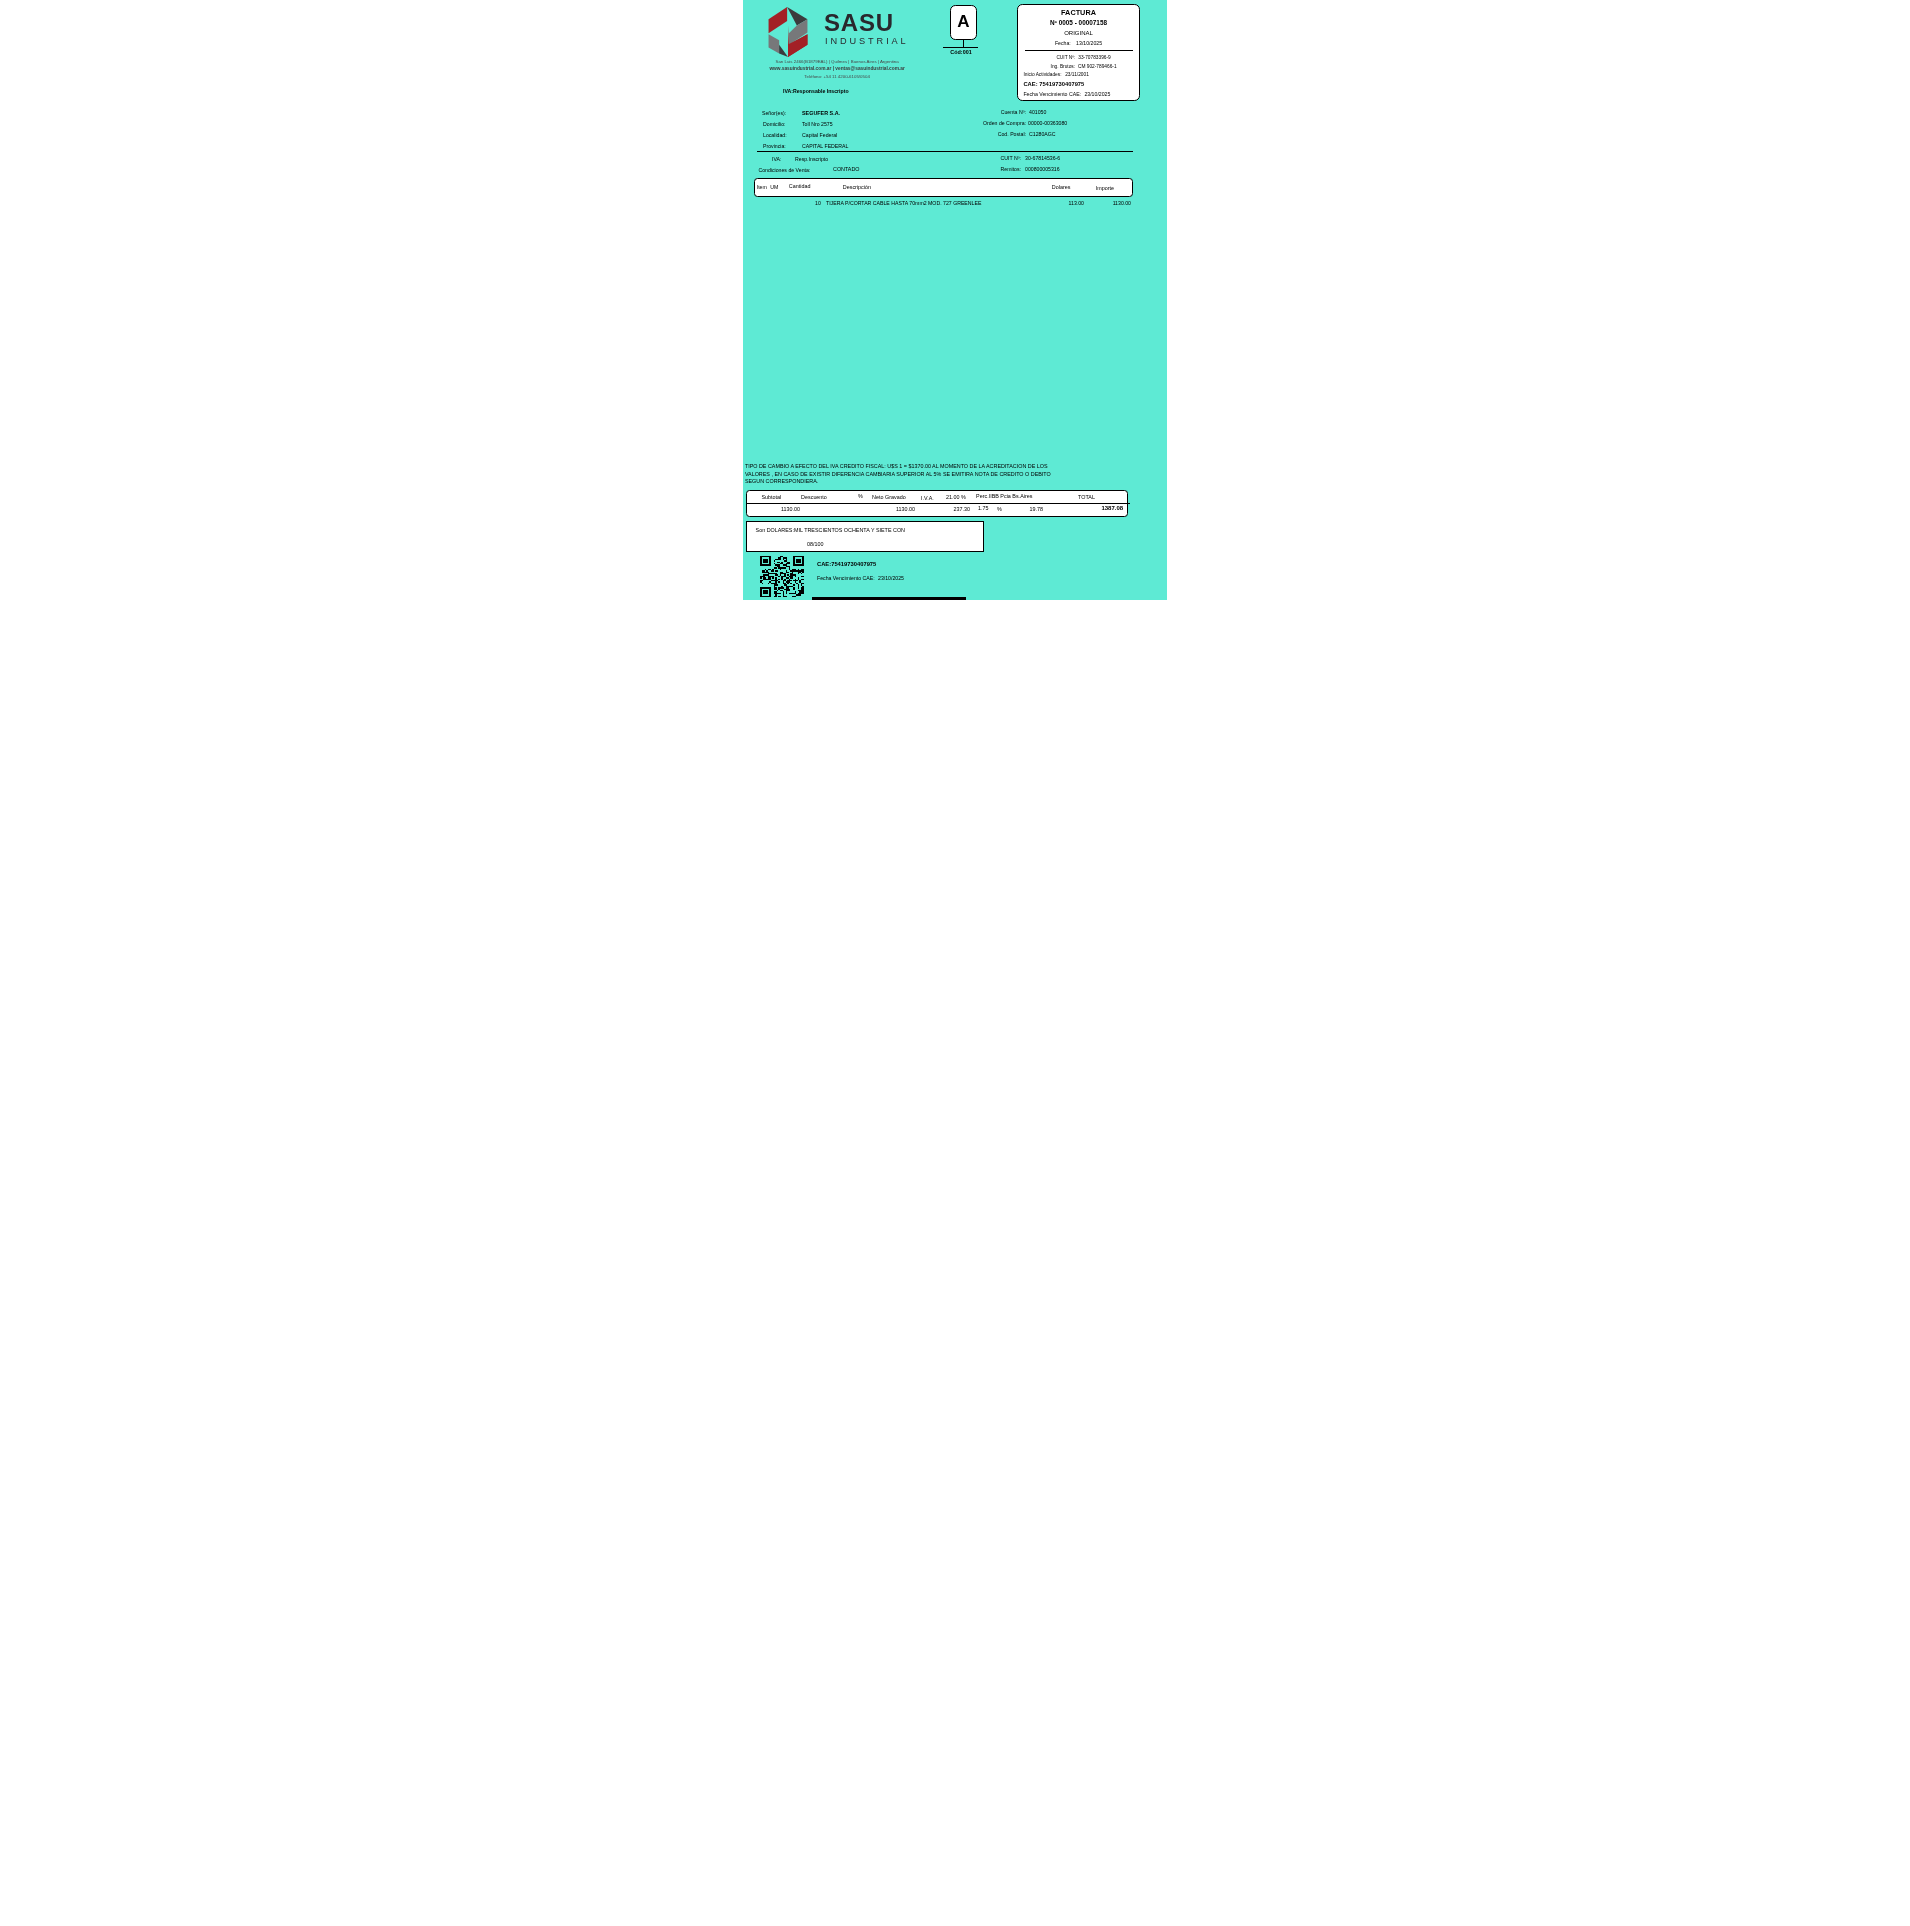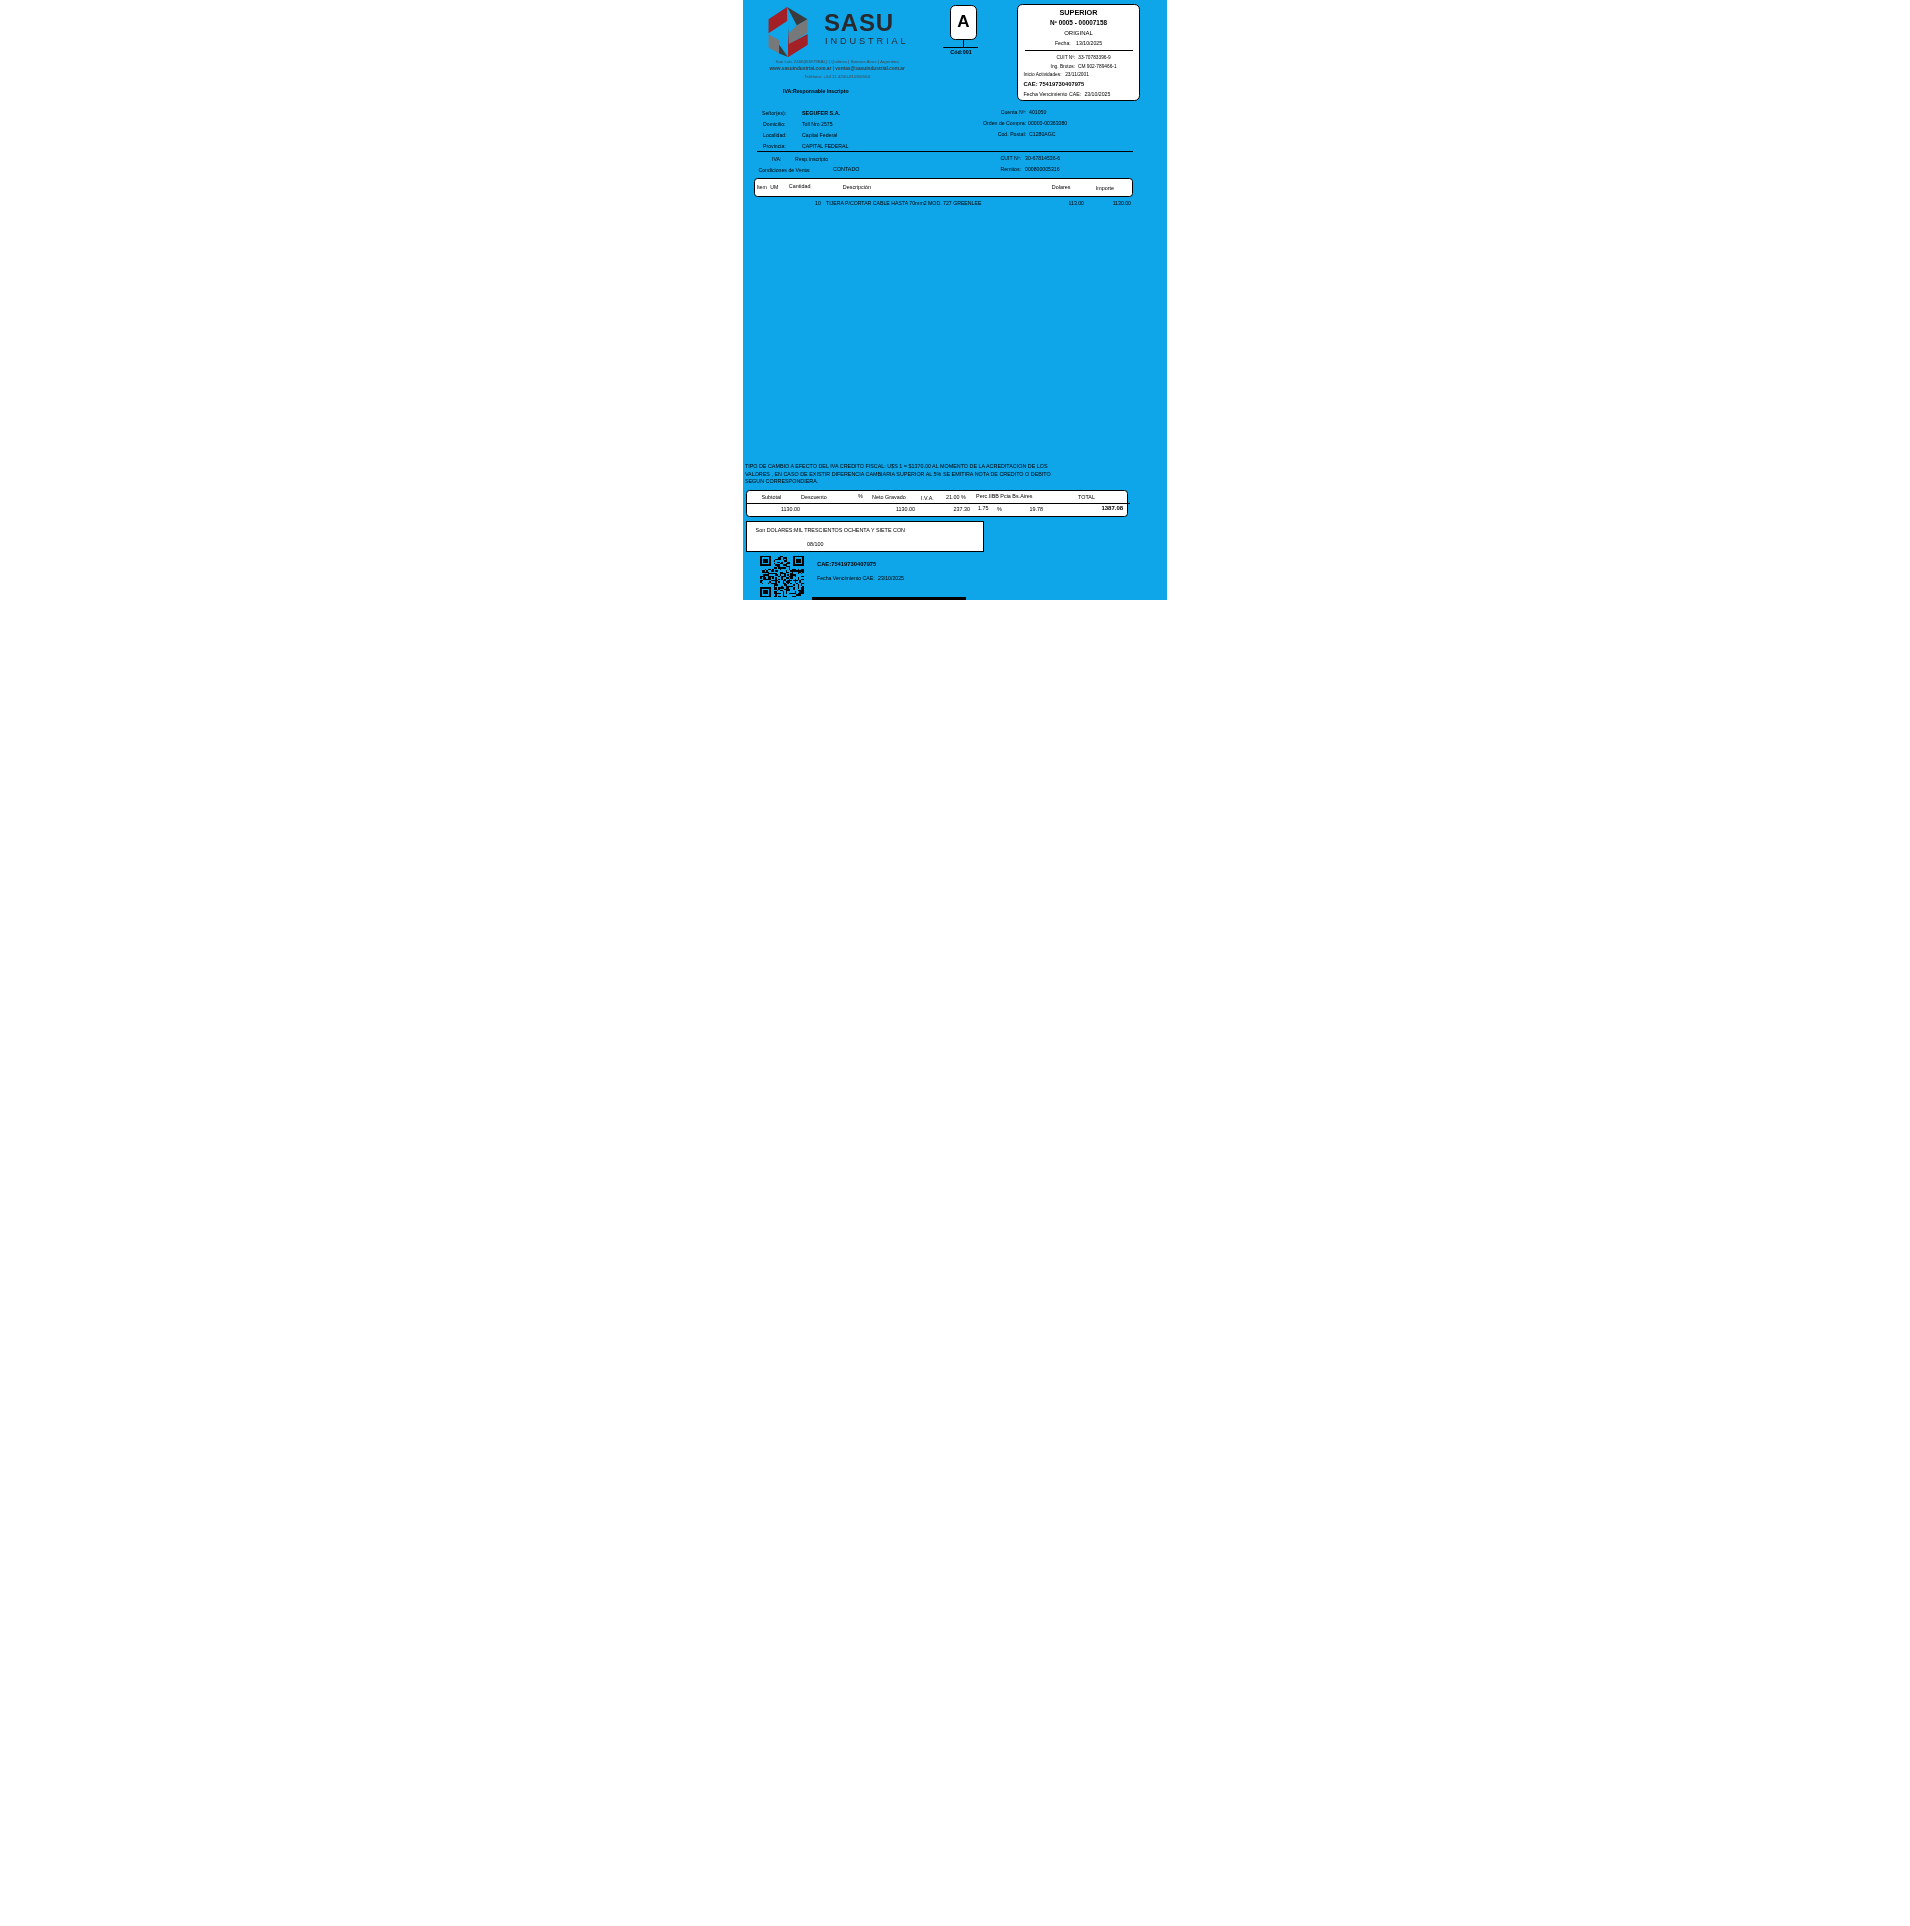--- a/index.html
+++ b/index.html
@@ -1,18 +1,18 @@
 <!DOCTYPE html>
 <html style="font-size:6.2px"><head>
 <meta charset="utf-8">
 <style>
   * { margin:0; padding:0; box-sizing:border-box; }
   html,body { background:#ffffff; }
   body { font-family:"Liberation Sans", sans-serif; color:#000; }
-  .page { position:relative; width:424px; height:600px; margin:0 auto; background:#0ea5e9; overflow:hidden; }
+  .page { position:relative; width:424px; height:600px; margin:0 auto; background:#5eead4; overflow:hidden; }
   .abs { position:absolute; white-space:nowrap; }
   .b { font-weight:bold; }
   .f11 { font-size:4.4px; }
   .f12 { font-size:4.8px; }
   .f13 { font-size:5.2px; }
   .f14 { font-size:5.4px; }
   .f15 { font-size:5.8px; }
   .gray { color:#474747; }
   .tr { text-align:right; }
   .tc { text-align:center; }
@@ -48,21 +48,21 @@
   <div class="abs b f13" style="left:40px; top:88px;">IVA:Responsable Inscripto</div>
 
   <div class="box rounded12" style="left:207px; top:4.6px; width:27px; height:35px;">
     <div class="abs b tc" style="left:0; top:6.2px; width:100%; font-size:17px;">A</div>
   </div>
   <div class="vline" style="left:220px; top:40px; height:7px;"></div>
   <div class="hline" style="left:200px; top:47px; width:35px; height:1.2px;"></div>
   <div class="abs b f14 tc" style="left:198px; top:49px; width:40px;">Cód:001</div>
 
   <div class="box rounded12" style="left:274px; top:3.9px; width:123px; height:97px;">
-    <div class="abs b tc" style="left:0; top:3.1px; width:100%; font-size:7.3px;">SUPERIOR</div>
+    <div class="abs b tc" style="left:0; top:3.1px; width:100%; font-size:7.3px;">FACTURA</div>
     <div class="abs b tc" style="left:0; top:14.3px; width:100%; font-size:6.4px;">Nº 0005  - 00007158</div>
     <div class="abs tc" style="left:0; top:25px; width:100%; font-size:6px;">ORIGINAL</div>
     <div class="abs tc f13" style="left:0; top:35px; width:100%;">
       <span>Fecha:</span>
       <span style="margin-left:3.9px;">13/10/2025</span>
     </div>
     <div class="hline" style="left:7px; top:45px; width:108px; height:1.2px;"></div>
     <div class="abs f12 tc" style="left:11.6px; top:50px; width:108px;">
       <span>CUIT Nº:</span>
       <span style="margin-left:1.5px;">33-70783396-9</span>

